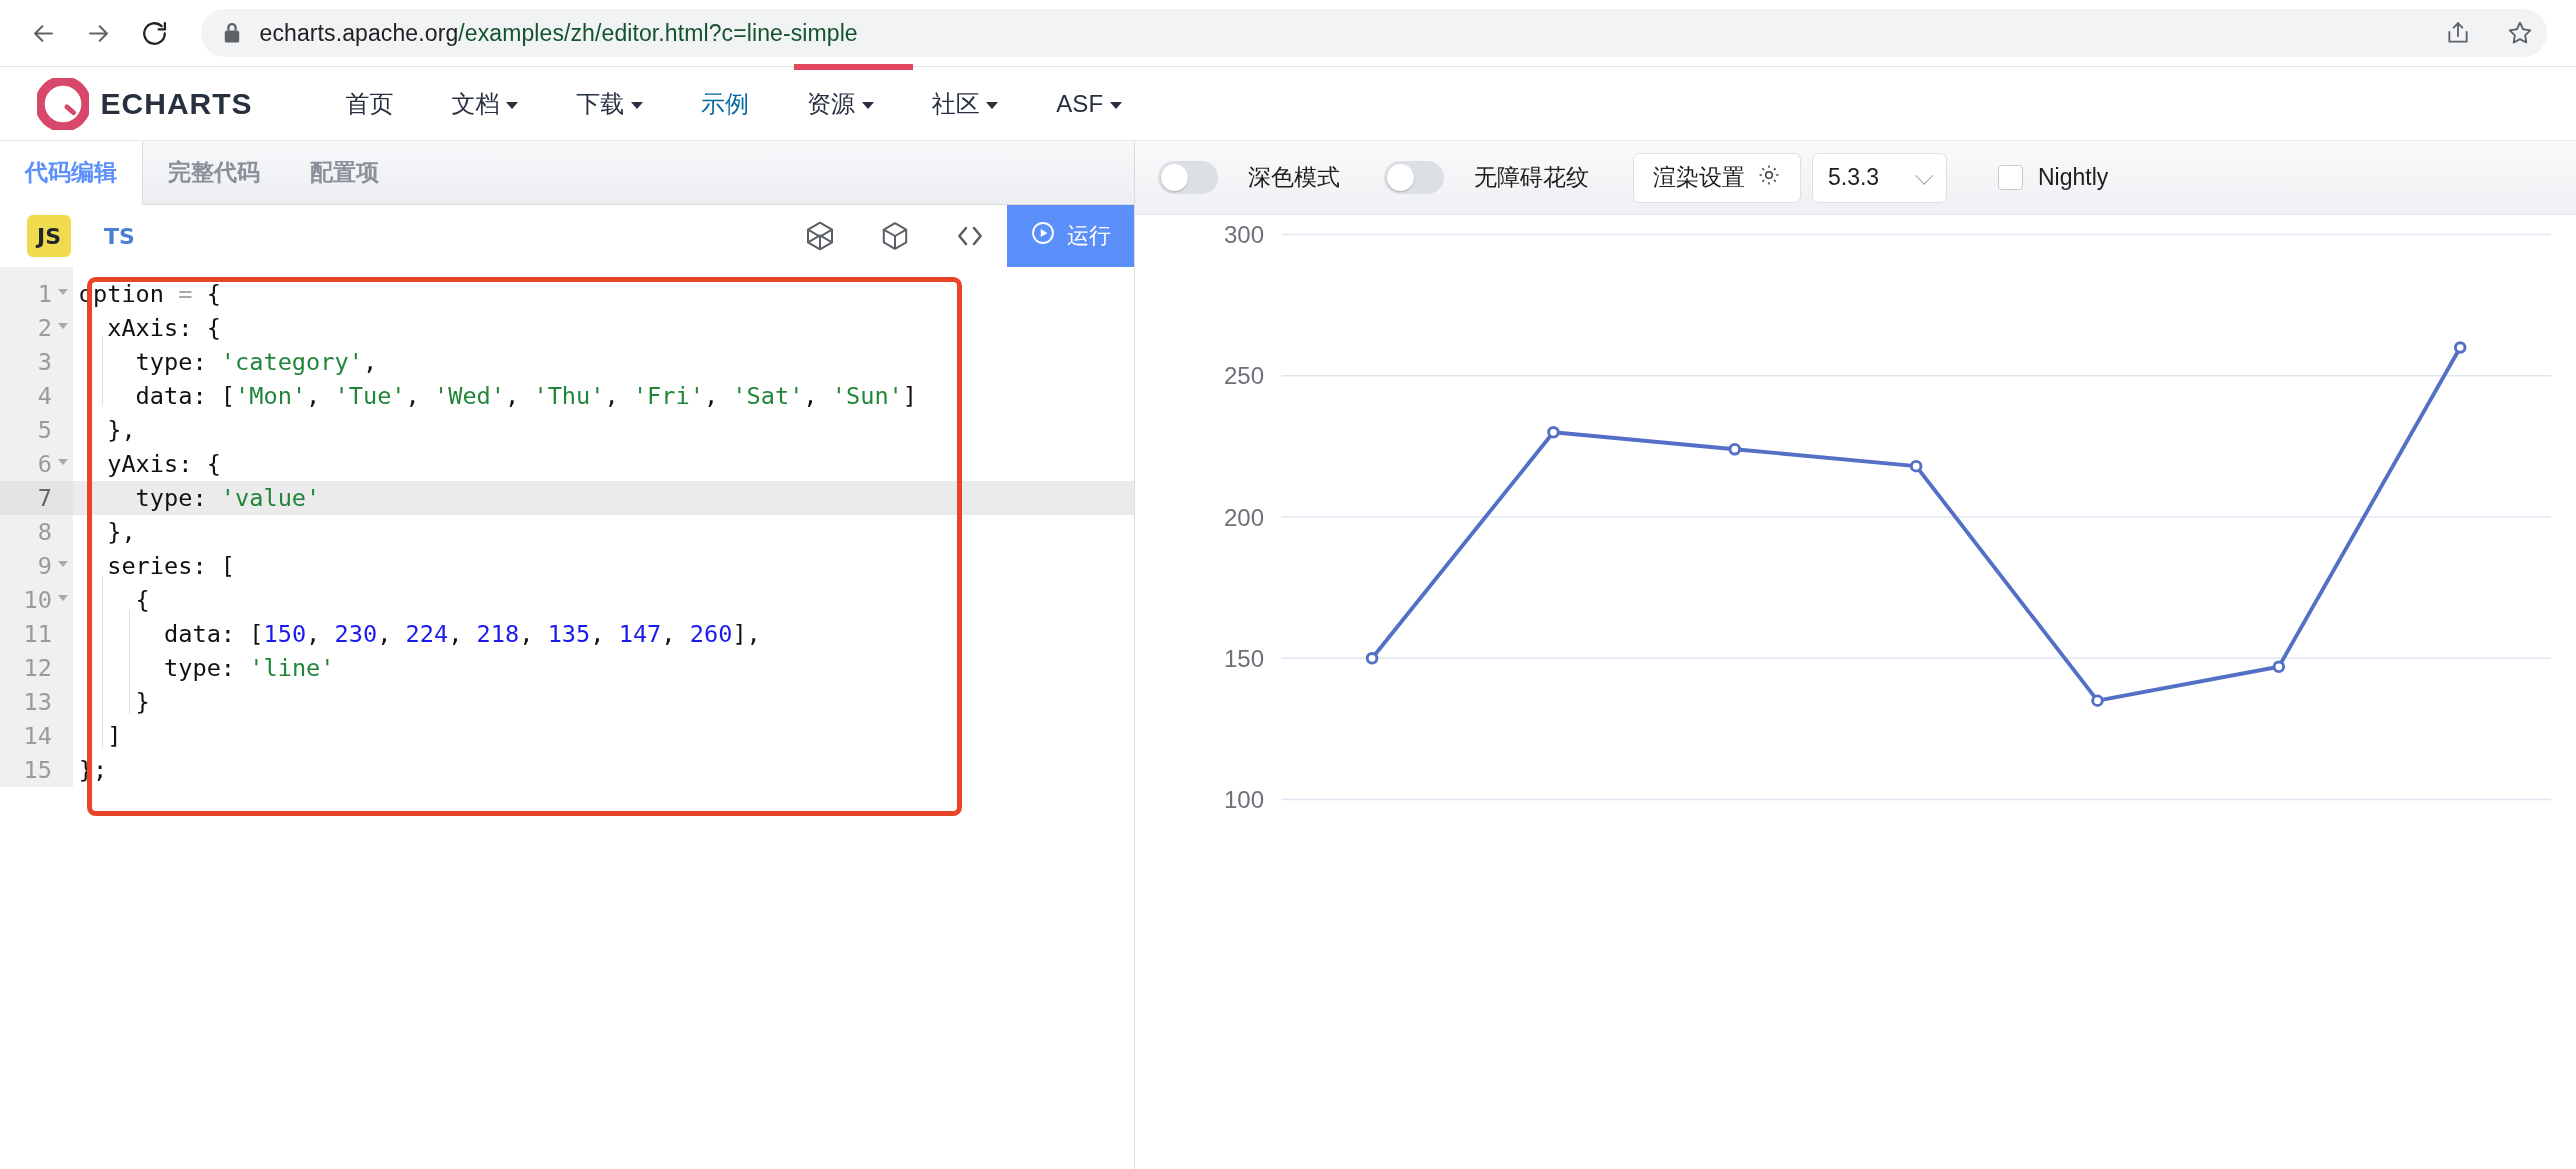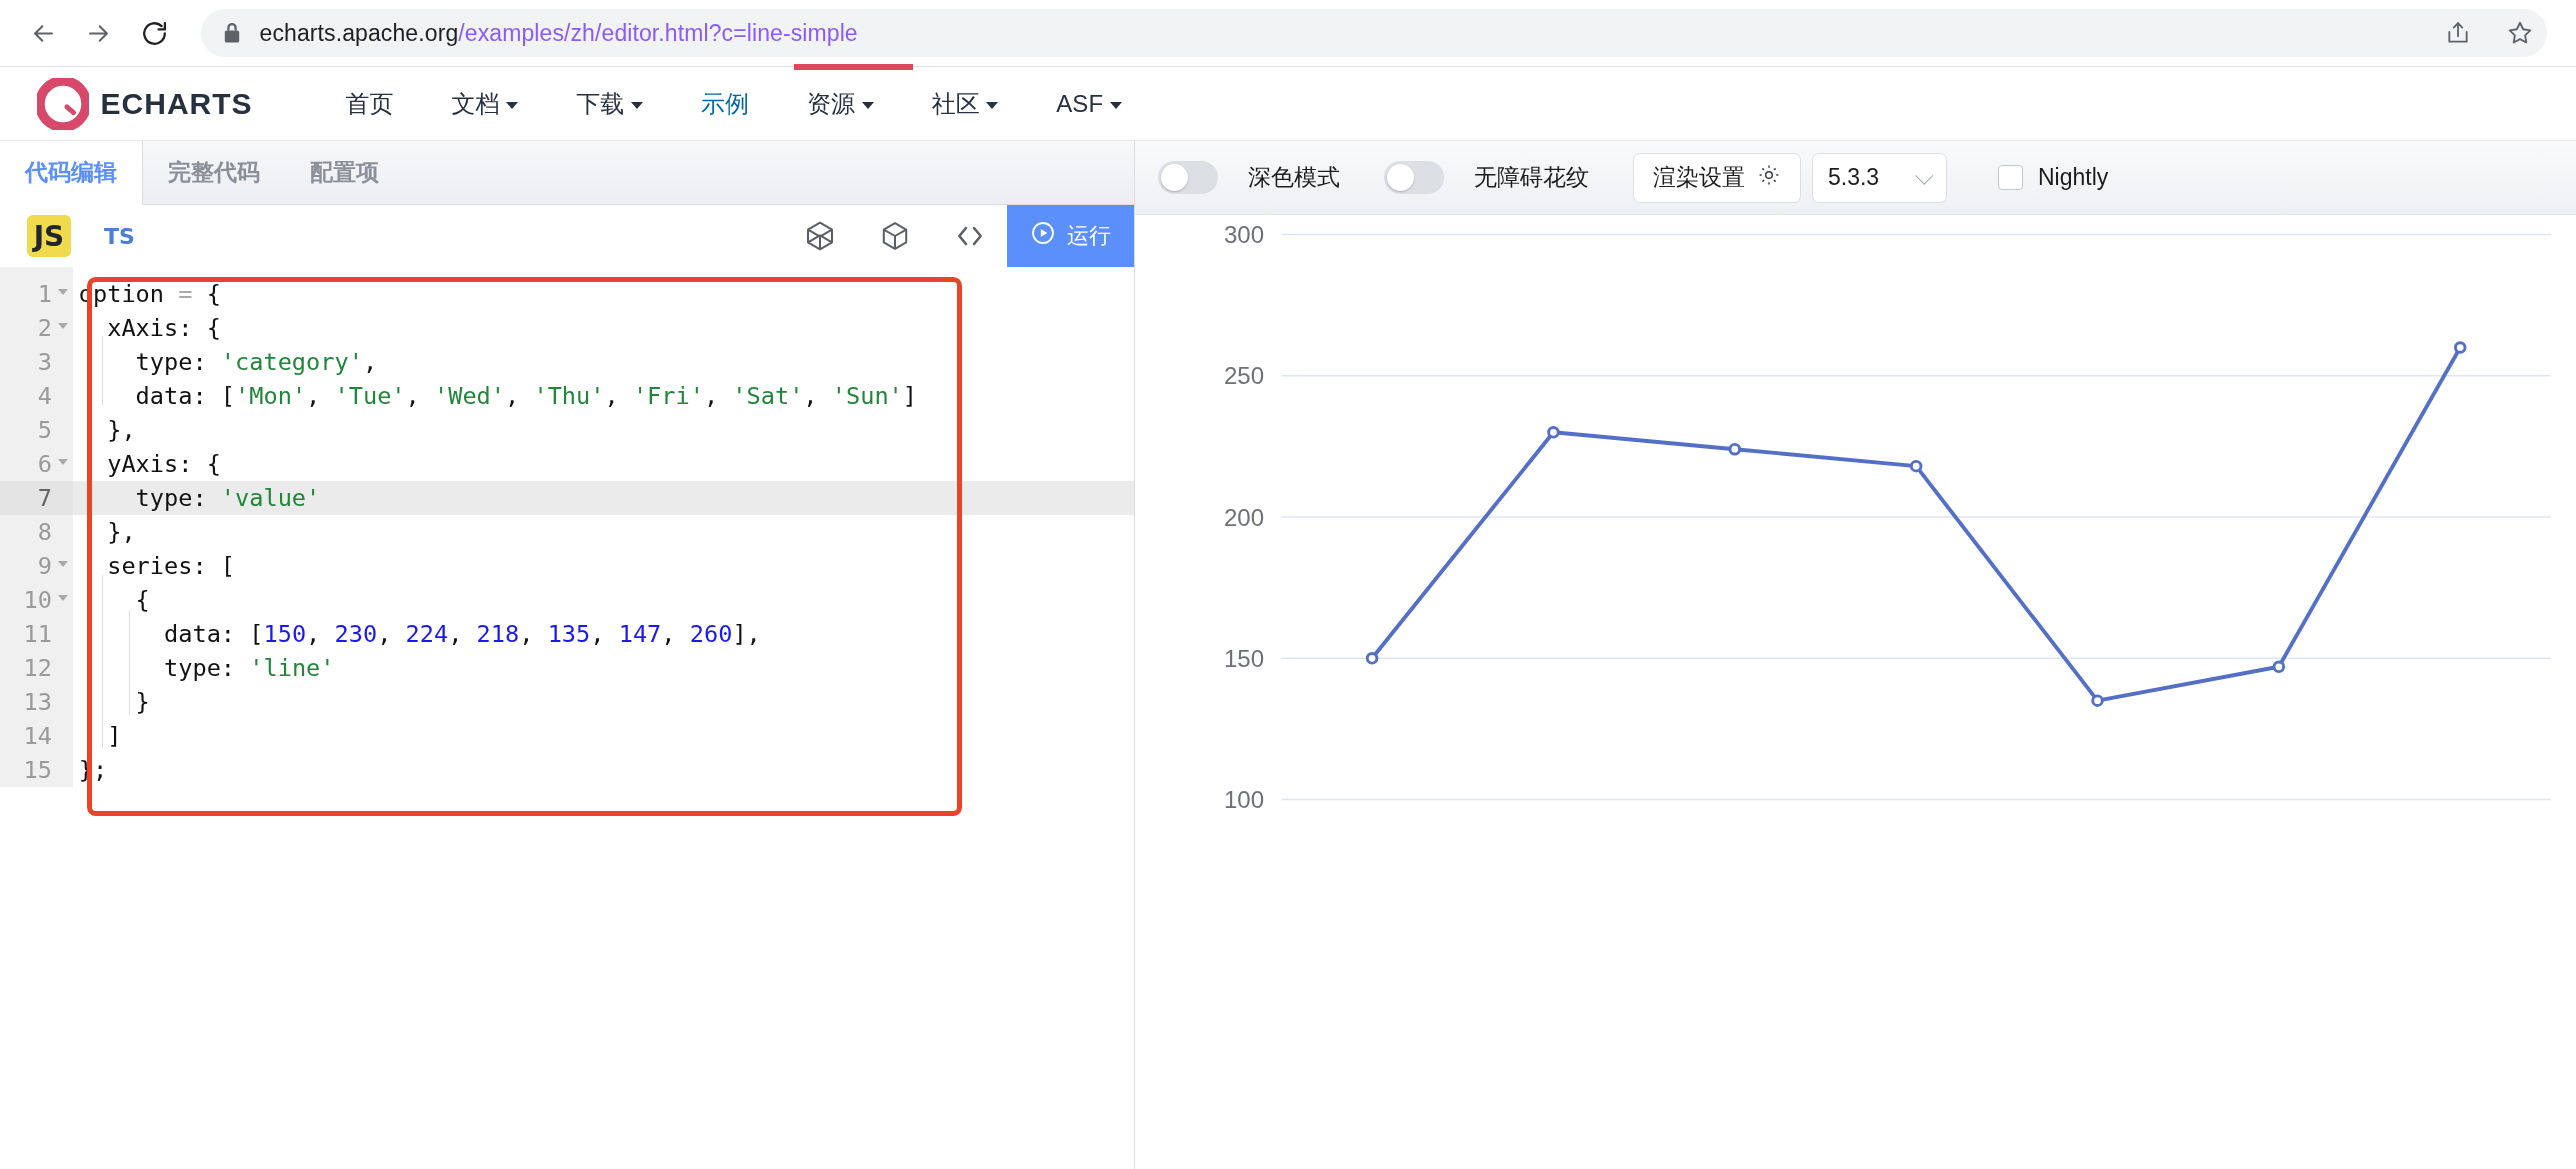--- a/index.html
+++ b/index.html
@@ -39,21 +39,21 @@
     margin-right: 7.7px;
     position: relative;
   }
   .lock-icon { margin-right: 17.3px; display: flex; align-items: center; }
   .url-text {
     font-size: 23px;
     color: #202124;
     letter-spacing: 0.1px;
     white-space: nowrap;
   }
-  .url-text .dim { color: #8b5cf6; }
+  .url-text .dim { color: #14532d; }
   .omni-actions {
     position: absolute;
     right: 13.5px; top: 0; height: 100%;
     display: flex; align-items: center; gap: 35px;
   }
   .omni-actions .ico { color: #5f6368; display: flex; }
 
   
   .site-header {
     height: 75px;
@@ -138,21 +138,21 @@
     display: flex; align-items: center;
     padding-left: 27px;
     background: #fff;
     position: relative;
   }
   .lang-js {
     width: 44px; height: 42px;
     background: #f0db4f;
     border-radius: 5.8px;
     display: flex; align-items: center; justify-content: center;
-    font-weight: 700; font-size: 28px; color: #20262c;
+    font-weight: 700; font-size: 22px; color: #20262c;
     font-family: "DejaVu Sans", sans-serif;
     cursor: pointer;
   }
   .lang-ts {
     margin-left: 33px;
     font-weight: 700; font-size: 22px; color: #4a7fd4;
     font-family: "DejaVu Sans", sans-serif;
     cursor: pointer;
   }
   .toolbar-right {

